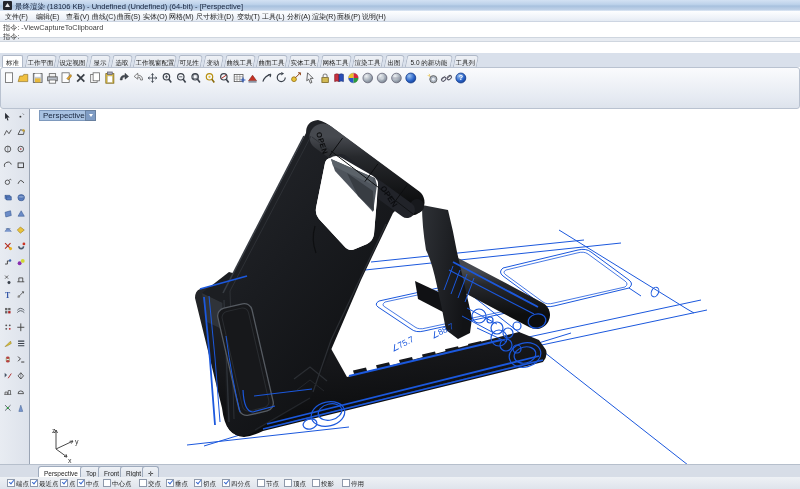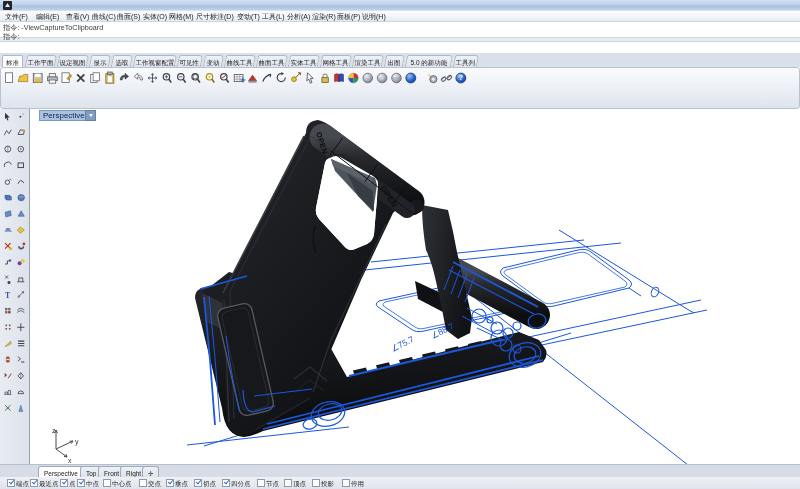--- a/index.html
+++ b/index.html
@@ -27,20 +27,21 @@
 #btabs .on{background:#fff;}
 #status{left:0;top:477px;width:800px;height:12px;background:linear-gradient(#eef1f5,#dfe4ec);}
 #status .it{position:absolute;top:2px;font-size:6.5px;color:#222;white-space:nowrap;}
 .cb{display:inline-block;width:6px;height:6px;border:1px solid #8e99ab;background:#fff;vertical-align:-1px;margin-right:1px;position:relative;}
 .cb.c:after{content:"";position:absolute;left:1px;top:0px;width:4px;height:2px;border-left:1.4px solid #3c6cd0;border-bottom:1.4px solid #3c6cd0;transform:rotate(-50deg);}
 </style>
 </head>
 <body>
 <div class="abs" id="title">
     <div id="ticon"></div>
+    <span class="txt">最终渲染 (18106 KB) - Undefined (Undefined) (64-bit) - [Perspective]</span>
   </div>
 <div class="abs" id="menu">
 <span style="left:5px">文件(F)</span>
     <span style="left:36px">编辑(E)</span>
     <span style="left:66px">查看(V)</span>
     <span style="left:92px">曲线(C)</span>
     <span style="left:117px">曲面(S)</span>
     <span style="left:143px">实体(O)</span>
     <span style="left:169px">网格(M)</span>
     <span style="left:196px">尺寸标注(D)</span>

